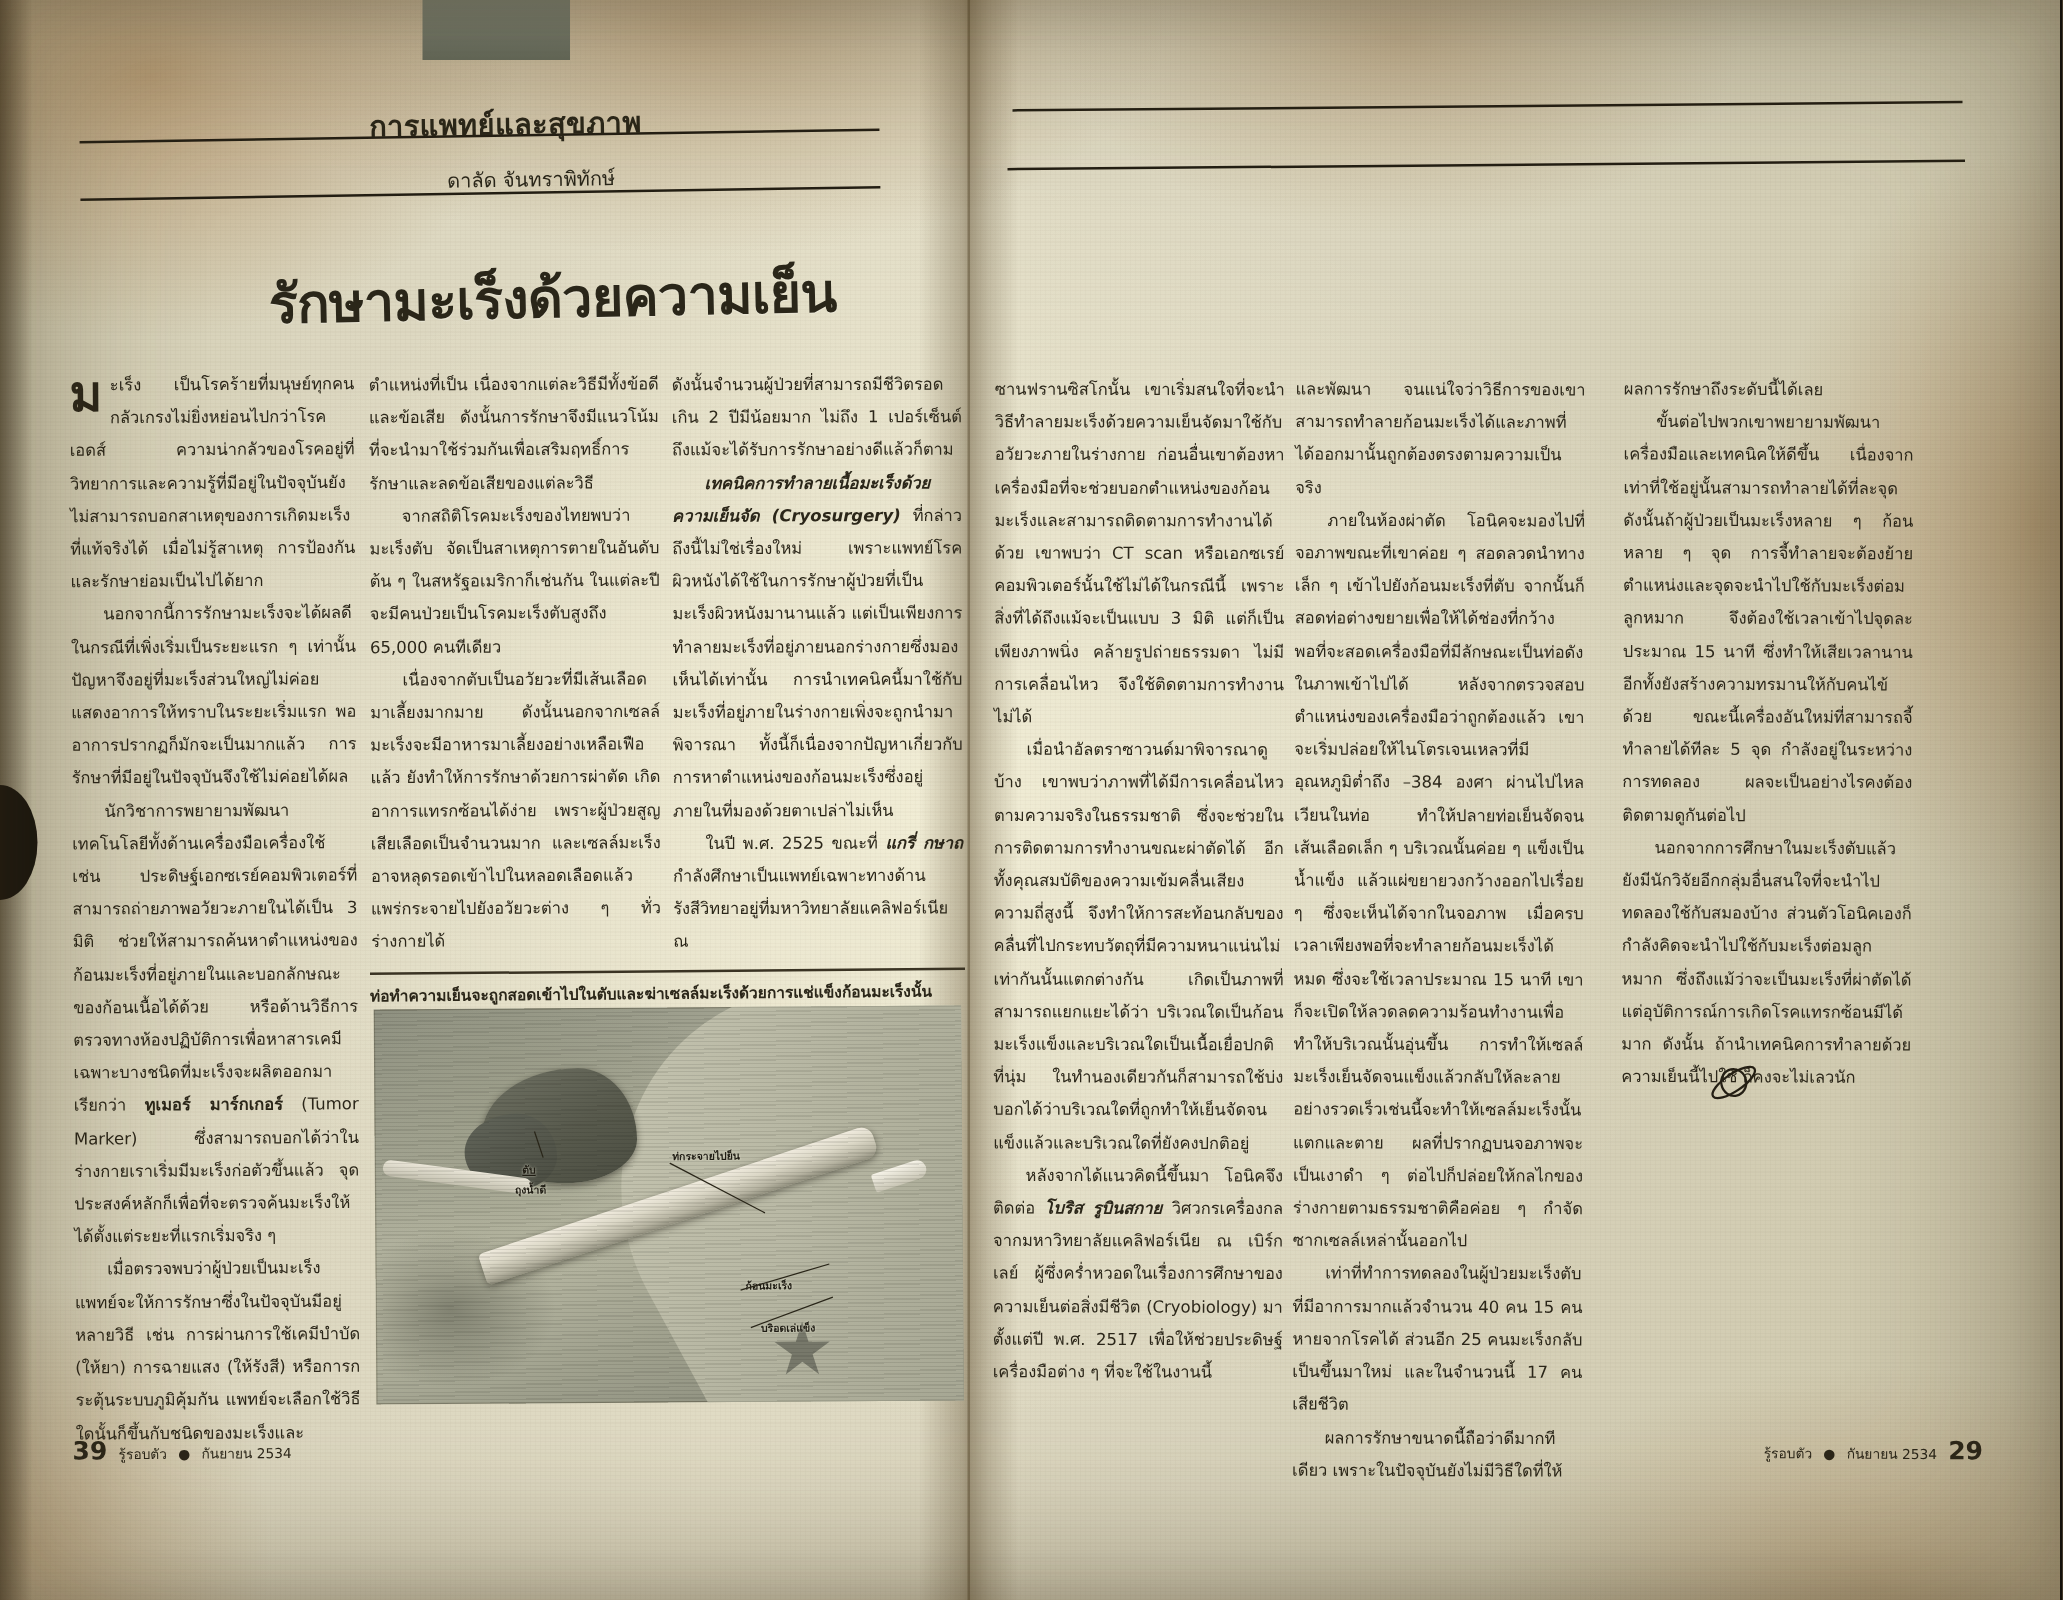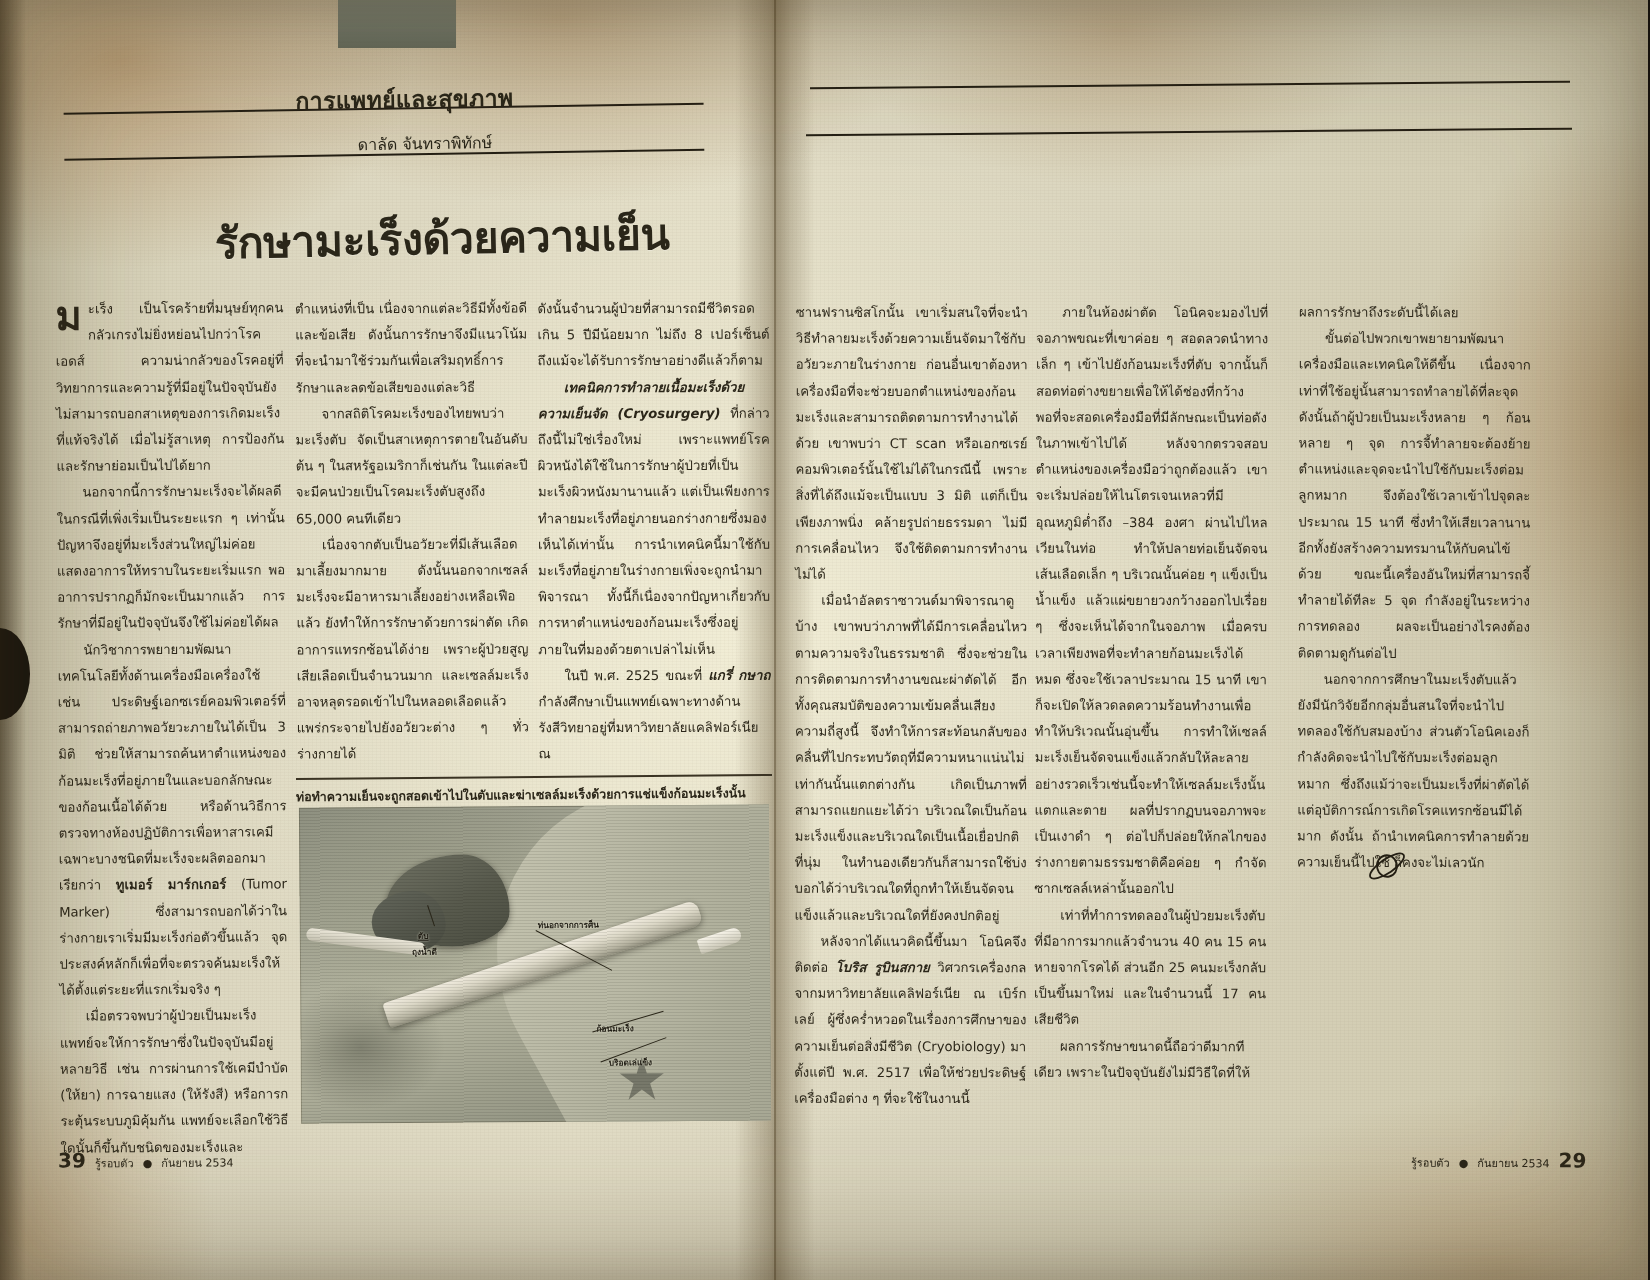--- a/index.html
+++ b/index.html
@@ -234,21 +234,21 @@
     <p class="ind">เมื่อตรวจพบว่าผู้ป่วยเป็นมะเร็ง แพทย์จะให้การรักษาซึ่งในปัจจุบันมีอยู่หลายวิธี เช่น การผ่านการใช้เคมีบำบัด (ให้ยา) การฉายแสง (ให้รังสี) หรือการกระตุ้นระบบภูมิคุ้มกัน  แพทย์จะเลือกใช้วิธีใดนั้นก็ขึ้นกับชนิดของมะเร็งและ</p>
   </div>
 
   <div class="col th c2">
     <p>ตำแหน่งที่เป็น เนื่องจากแต่ละวิธีมีทั้งข้อดีและข้อเสีย ดังนั้นการรักษาจึงมีแนวโน้มที่จะนำมาใช้ร่วมกันเพื่อเสริมฤทธิ์การรักษาและลดข้อเสียของแต่ละวิธี</p>
     <p class="ind">จากสถิติโรคมะเร็งของไทยพบว่ามะเร็งตับ จัดเป็นสาเหตุการตายในอันดับต้น ๆ ในสหรัฐอเมริกาก็เช่นกัน ในแต่ละปีจะมีคนป่วยเป็นโรคมะเร็งตับสูงถึง 65,000 คนทีเดียว</p>
     <p class="ind">เนื่องจากตับเป็นอวัยวะที่มีเส้นเลือดมาเลี้ยงมากมาย  ดังนั้นนอกจากเซลล์มะเร็งจะมีอาหารมาเลี้ยงอย่างเหลือเฟือแล้ว ยังทำให้การรักษาด้วยการผ่าตัด เกิดอาการแทรกซ้อนได้ง่าย เพราะผู้ป่วยสูญเสียเลือดเป็นจำนวนมาก และเซลล์มะเร็งอาจหลุดรอดเข้าไปในหลอดเลือดแล้วแพร่กระจายไปยังอวัยวะต่าง ๆ ทั่วร่างกายได้</p>
   </div>
 
   <div class="col th c3">
-    <p>ดังนั้นจำนวนผู้ป่วยที่สามารถมีชีวิตรอดเกิน 5 ปีมีน้อยมาก  ไม่ถึง 8 เปอร์เซ็นต์ ถึงแม้จะได้รับการรักษาอย่างดีแล้วก็ตาม</p>
+    <p>ดังนั้นจำนวนผู้ป่วยที่สามารถมีชีวิตรอดเกิน 2 ปีมีน้อยมาก  ไม่ถึง 1 เปอร์เซ็นต์ ถึงแม้จะได้รับการรักษาอย่างดีแล้วก็ตาม</p>
     <p class="ind"><span class="sub">เทคนิคการทำลายเนื้อมะเร็งด้วยความเย็นจัด (Cryosurgery)</span><span> ที่กล่าวถึงนี้ไม่ใช่เรื่องใหม่ เพราะแพทย์โรคผิวหนังได้ใช้ในการรักษาผู้ป่วยที่เป็นมะเร็งผิวหนังมานานแล้ว  แต่เป็นเพียงการทำลายมะเร็งที่อยู่ภายนอกร่างกายซึ่งมองเห็นได้เท่านั้น  การนำเทคนิคนี้มาใช้กับมะเร็งที่อยู่ภายในร่างกายเพิ่งจะถูกนำมาพิจารณา  ทั้งนี้ก็เนื่องจากปัญหาเกี่ยวกับการหาตำแหน่งของก้อนมะเร็งซึ่งอยู่ภายในที่มองด้วยตาเปล่าไม่เห็น</span></p>
     <p class="ind"><span>ในปี พ.ศ. 2525 ขณะที่ </span><span class="sub">แกรี่ กษาถ</span><span> กำลังศึกษาเป็นแพทย์เฉพาะทางด้านรังสีวิทยาอยู่ที่มหาวิทยาลัยแคลิฟอร์เนีย ณ</span></p>
   </div>
 
   <div class="cap-rule"></div>
   <div class="photo-cap th">ท่อทำความเย็นจะถูกสอดเข้าไปในตับและฆ่าเซลล์มะเร็งด้วยการแช่แข็งก้อนมะเร็งนั้น</div>
 
   <div class="photo">
     <div class="ph-soft"></div>
     <div class="drape"></div>
@@ -257,39 +257,40 @@
     <div class="tube"></div>
     <div class="probe"></div>
     <div class="probe-tip"></div>
     <div class="star"></div>
 
     <div class="ph-label" style="left:118px;top:122px;text-decoration:underline;">ตับ</div>
     <div class="lead" style="left:128px;top:98px;width:22px;transform:rotate(72deg);"></div>
 
     <div class="ph-label" style="left:112px;top:138px;">ถุงน้ำดี</div>
 
-    <div class="ph-label" style="left:238px;top:112px;">ท่นอกจากการศ็น</div>
+    <div class="ph-label" style="left:238px;top:112px;">ท่กระจายไปย็น</div>
     <div class="lead" style="left:236px;top:124px;width:86px;transform:rotate(28deg);"></div>
 
     <div class="ph-label" style="left:296px;top:216px;">ก้อนมะเร็ง</div>
     <div class="lead" style="left:292px;top:226px;width:74px;transform:rotate(-16deg);"></div>
 
     <div class="ph-label" style="left:308px;top:250px;">บริอดเล่แข็ง</div>
     <div class="lead" style="left:300px;top:256px;width:70px;transform:rotate(-20deg);"></div>
 
     <div class="ph-grain"></div>
   </div>
 
   <div class="col th c4">
     <p>ซานฟรานซิสโกนั้น เขาเริ่มสนใจที่จะนำวิธีทำลายมะเร็งด้วยความเย็นจัดมาใช้กับอวัยวะภายในร่างกาย ก่อนอื่นเขาต้องหาเครื่องมือที่จะช่วยบอกตำแหน่งของก้อนมะเร็งและสามารถติดตามการทำงานได้ด้วย เขาพบว่า CT scan หรือเอกซเรย์คอมพิวเตอร์นั้นใช้ไม่ได้ในกรณีนี้ เพราะสิ่งที่ได้ถึงแม้จะเป็นแบบ 3 มิติ  แต่ก็เป็นเพียงภาพนิ่ง คล้ายรูปถ่ายธรรมดา ไม่มีการเคลื่อนไหว  จึงใช้ติดตามการทำงานไม่ได้</p>
     <p class="ind">เมื่อนำอัลตราซาวนด์มาพิจารณาดูบ้าง เขาพบว่าภาพที่ได้มีการเคลื่อนไหวตามความจริงในธรรมชาติ ซึ่งจะช่วยในการติดตามการทำงานขณะผ่าตัดได้ อีกทั้งคุณสมบัติของความเข้มคลื่นเสียงความถี่สูงนี้  จึงทำให้การสะท้อนกลับของคลื่นที่ไปกระทบวัตถุที่มีความหนาแน่นไม่เท่ากันนั้นแตกต่างกัน เกิดเป็นภาพที่สามารถแยกแยะได้ว่า บริเวณใดเป็นก้อนมะเร็งแข็งและบริเวณใดเป็นเนื้อเยื่อปกติที่นุ่ม ในทำนองเดียวกันก็สามารถใช้บ่งบอกได้ว่าบริเวณใดที่ถูกทำให้เย็นจัดจนแข็งแล้วและบริเวณใดที่ยังคงปกติอยู่</p>
     <p class="ind"><span>หลังจากได้แนวคิดนี้ขึ้นมา โอนิคจึงติดต่อ </span><span class="sub">โบริส รูบินสกาย</span><span> วิศวกรเครื่องกลจากมหาวิทยาลัยแคลิฟอร์เนีย ณ เบิร์กเลย์ ผู้ซึ่งคร่ำหวอดในเรื่องการศึกษาของความเย็นต่อสิ่งมีชีวิต (Cryobiology) มาตั้งแต่ปี พ.ศ. 2517  เพื่อให้ช่วยประดิษฐ์เครื่องมือต่าง ๆ ที่จะใช้ในงานนี้</span></p>
   </div>
 
   <div class="col th c5">
+    <p>และพัฒนา  จนแน่ใจว่าวิธีการของเขาสามารถทำลายก้อนมะเร็งได้และภาพที่ได้ออกมานั้นถูกต้องตรงตามความเป็นจริง</p>
     <p class="ind">ภายในห้องผ่าตัด โอนิคจะมองไปที่จอภาพขณะที่เขาค่อย ๆ สอดลวดนำทางเล็ก ๆ เข้าไปยังก้อนมะเร็งที่ตับ จากนั้นก็สอดท่อต่างขยายเพื่อให้ได้ช่องที่กว้างพอที่จะสอดเครื่องมือที่มีลักษณะเป็นท่อดังในภาพเข้าไปได้ หลังจากตรวจสอบตำแหน่งของเครื่องมือว่าถูกต้องแล้ว เขาจะเริ่มปล่อยให้ไนโตรเจนเหลวที่มีอุณหภูมิต่ำถึง –384 องศา ผ่านไปไหลเวียนในท่อ ทำให้ปลายท่อเย็นจัดจนเส้นเลือดเล็ก ๆ บริเวณนั้นค่อย ๆ แข็งเป็นน้ำแข็ง  แล้วแผ่ขยายวงกว้างออกไปเรื่อย ๆ ซึ่งจะเห็นได้จากในจอภาพ  เมื่อครบเวลาเพียงพอที่จะทำลายก้อนมะเร็งได้หมด ซึ่งจะใช้เวลาประมาณ 15 นาที เขาก็จะเปิดให้ลวดลดความร้อนทำงานเพื่อทำให้บริเวณนั้นอุ่นขึ้น การทำให้เซลล์มะเร็งเย็นจัดจนแข็งแล้วกลับให้ละลายอย่างรวดเร็วเช่นนี้จะทำให้เซลล์มะเร็งนั้นแตกและตาย ผลที่ปรากฏบนจอภาพจะเป็นเงาดำ ๆ  ต่อไปก็ปล่อยให้กลไกของร่างกายตามธรรมชาติคือค่อย ๆ กำจัดซากเซลล์เหล่านั้นออกไป</p>
     <p class="ind">เท่าที่ทำการทดลองในผู้ป่วยมะเร็งตับที่มีอาการมากแล้วจำนวน 40 คน 15 คนหายจากโรคได้ ส่วนอีก 25 คนมะเร็งกลับเป็นขึ้นมาใหม่  และในจำนวนนี้ 17 คนเสียชีวิต</p>
     <p class="ind">ผลการรักษาขนาดนี้ถือว่าดีมากทีเดียว เพราะในปัจจุบันยังไม่มีวิธีใดที่ให้</p>
   </div>
 
   <div class="col th c6">
     <p>ผลการรักษาถึงระดับนี้ได้เลย</p>
     <p class="ind">ขั้นต่อไปพวกเขาพยายามพัฒนาเครื่องมือและเทคนิคให้ดีขึ้น เนื่องจากเท่าที่ใช้อยู่นั้นสามารถทำลายได้ที่ละจุด ดังนั้นถ้าผู้ป่วยเป็นมะเร็งหลาย ๆ ก้อนหลาย ๆ จุด การจี้ทำลายจะต้องย้ายตำแหน่งและจุดจะนำไปใช้กับมะเร็งต่อมลูกหมาก จึงต้องใช้เวลาเข้าไปจุดละประมาณ 15 นาที ซึ่งทำให้เสียเวลานาน อีกทั้งยังสร้างความทรมานให้กับคนไข้ด้วย ขณะนี้เครื่องอันใหม่ที่สามารถจี้ทำลายได้ทีละ 5 จุด กำลังอยู่ในระหว่างการทดลอง ผลจะเป็นอย่างไรคงต้องติดตามดูกันต่อไป</p>
     <p class="ind">นอกจากการศึกษาในมะเร็งตับแล้ว ยังมีนักวิจัยอีกกลุ่มอื่นสนใจที่จะนำไปทดลองใช้กับสมองบ้าง  ส่วนตัวโอนิคเองก็กำลังคิดจะนำไปใช้กับมะเร็งต่อมลูกหมาก ซึ่งถึงแม้ว่าจะเป็นมะเร็งที่ผ่าตัดได้  แต่อุบัติการณ์การเกิดโรคแทรกซ้อนมีได้มาก ดังนั้น ถ้านำเทคนิคการทำลายด้วยความเย็นนี้ไปใช้ ก็คงจะไม่เลวนัก</p>
   </div>

